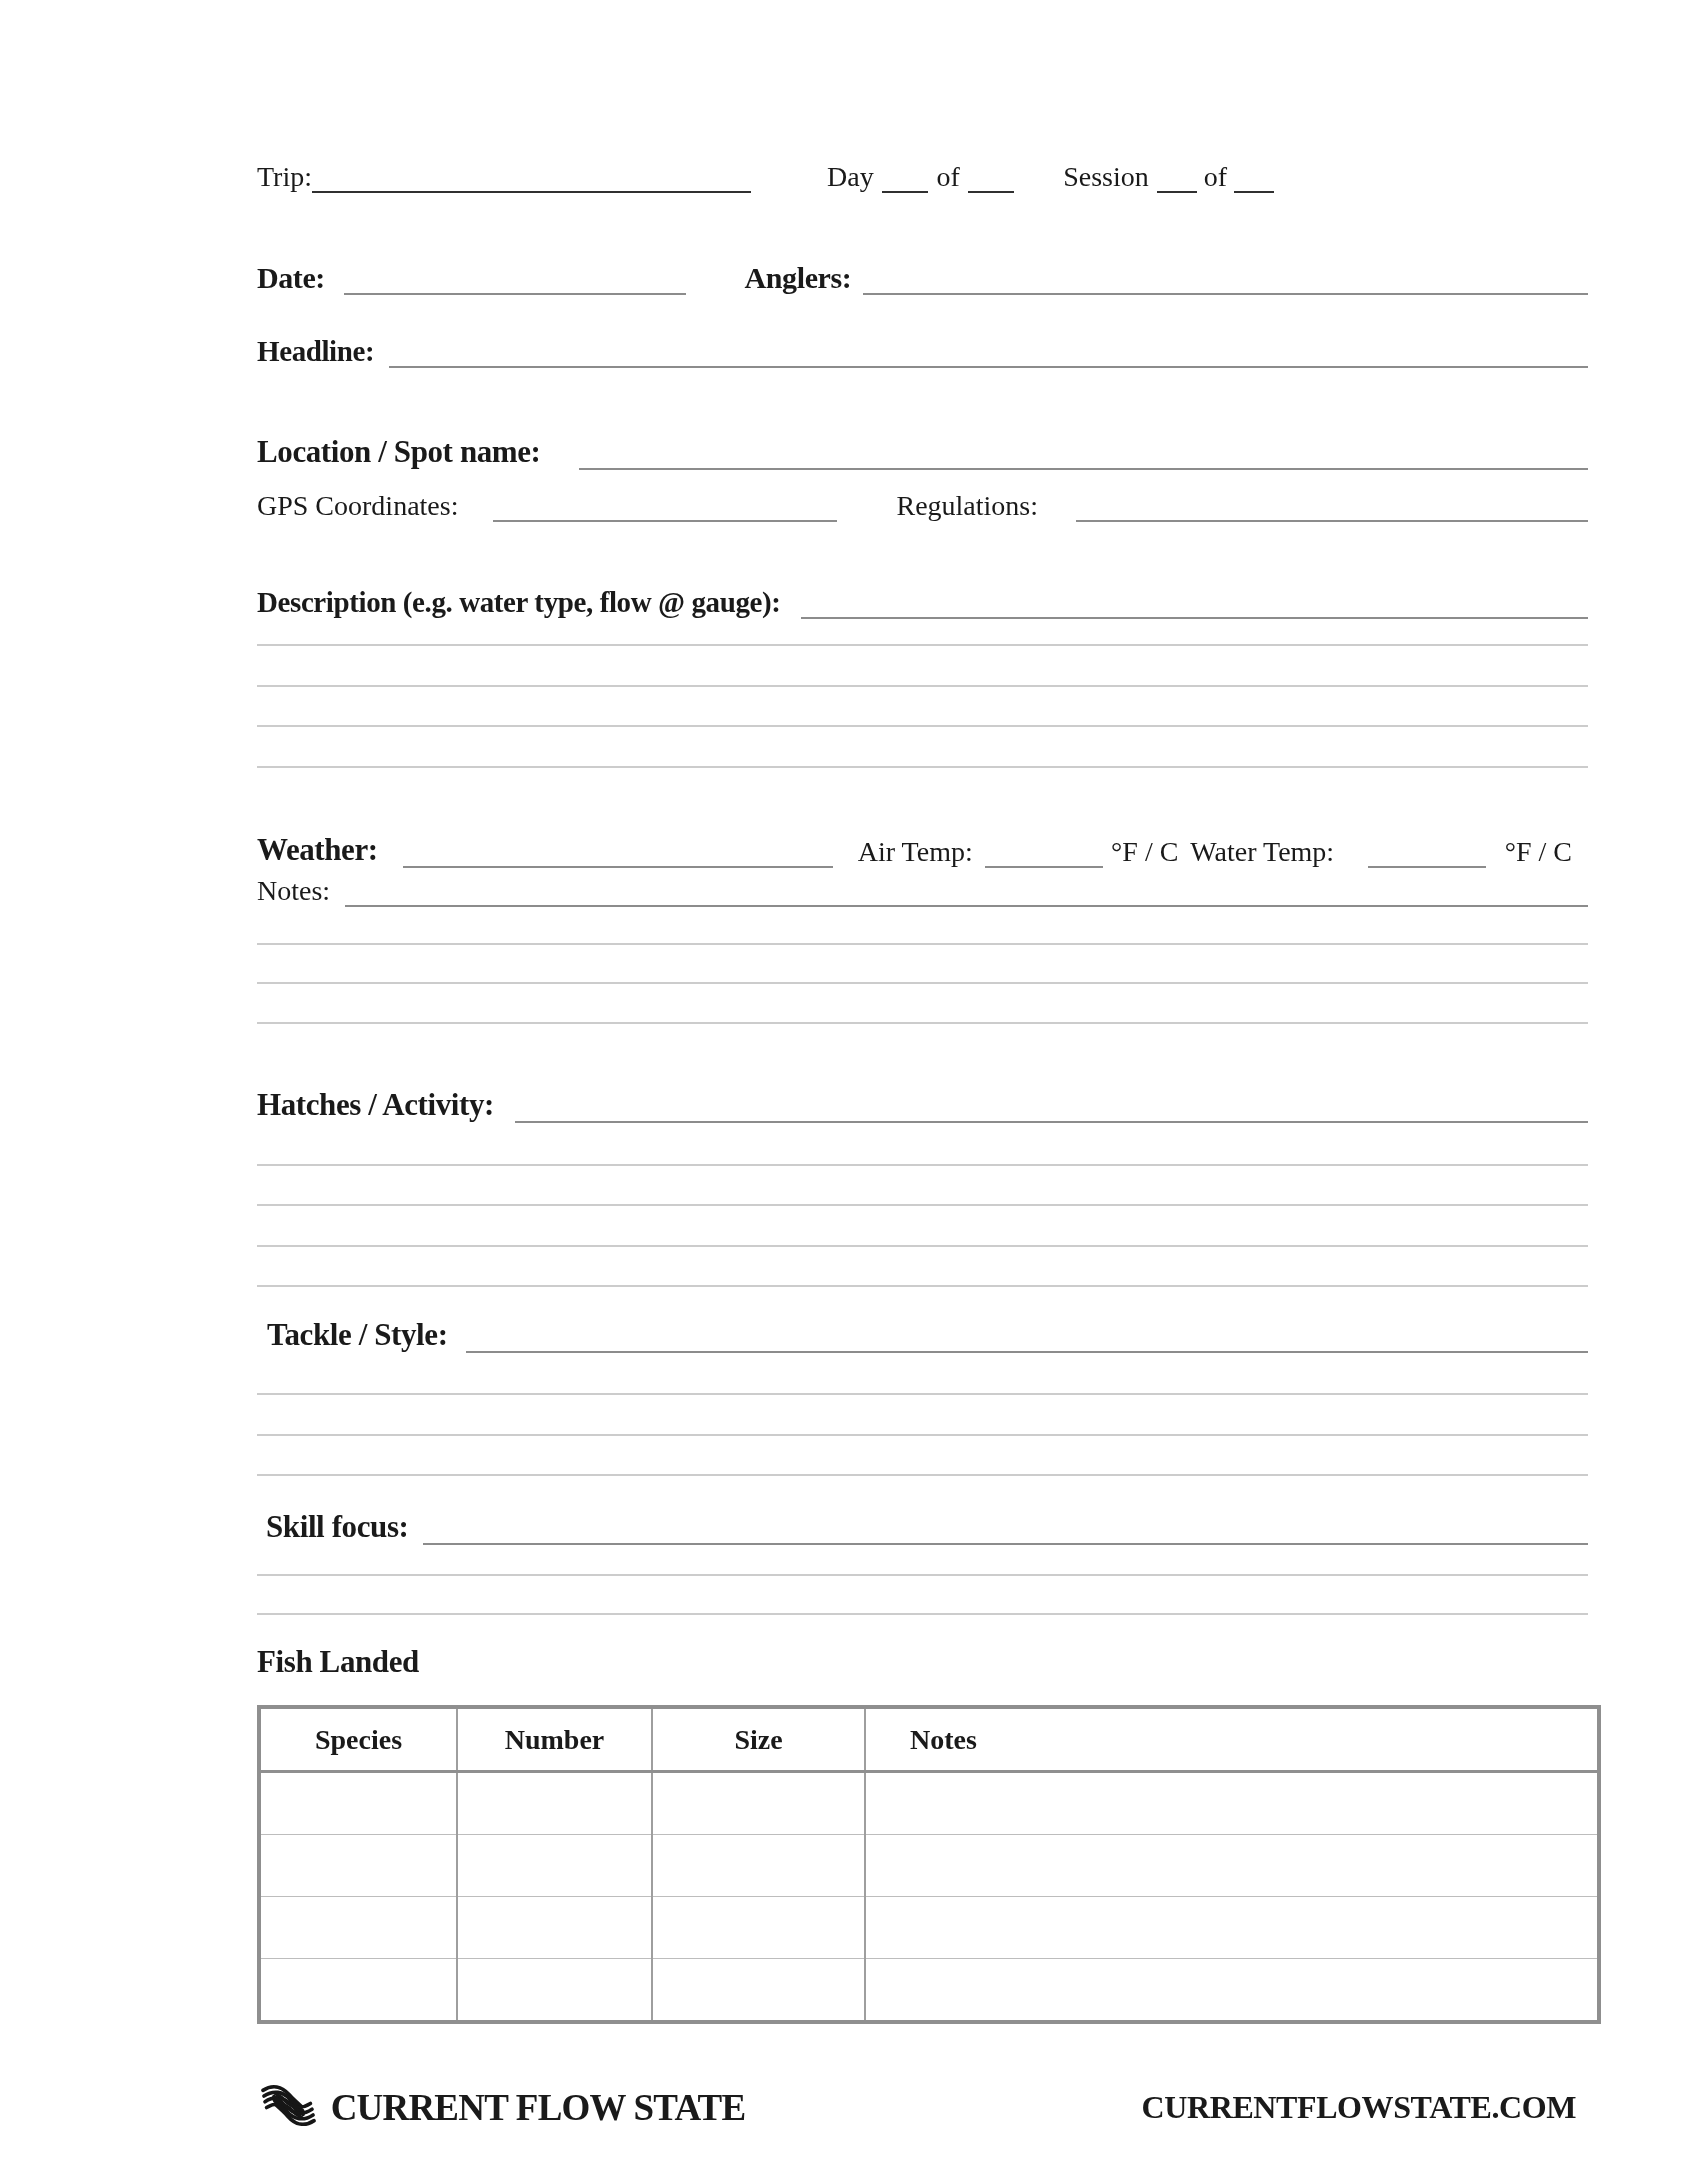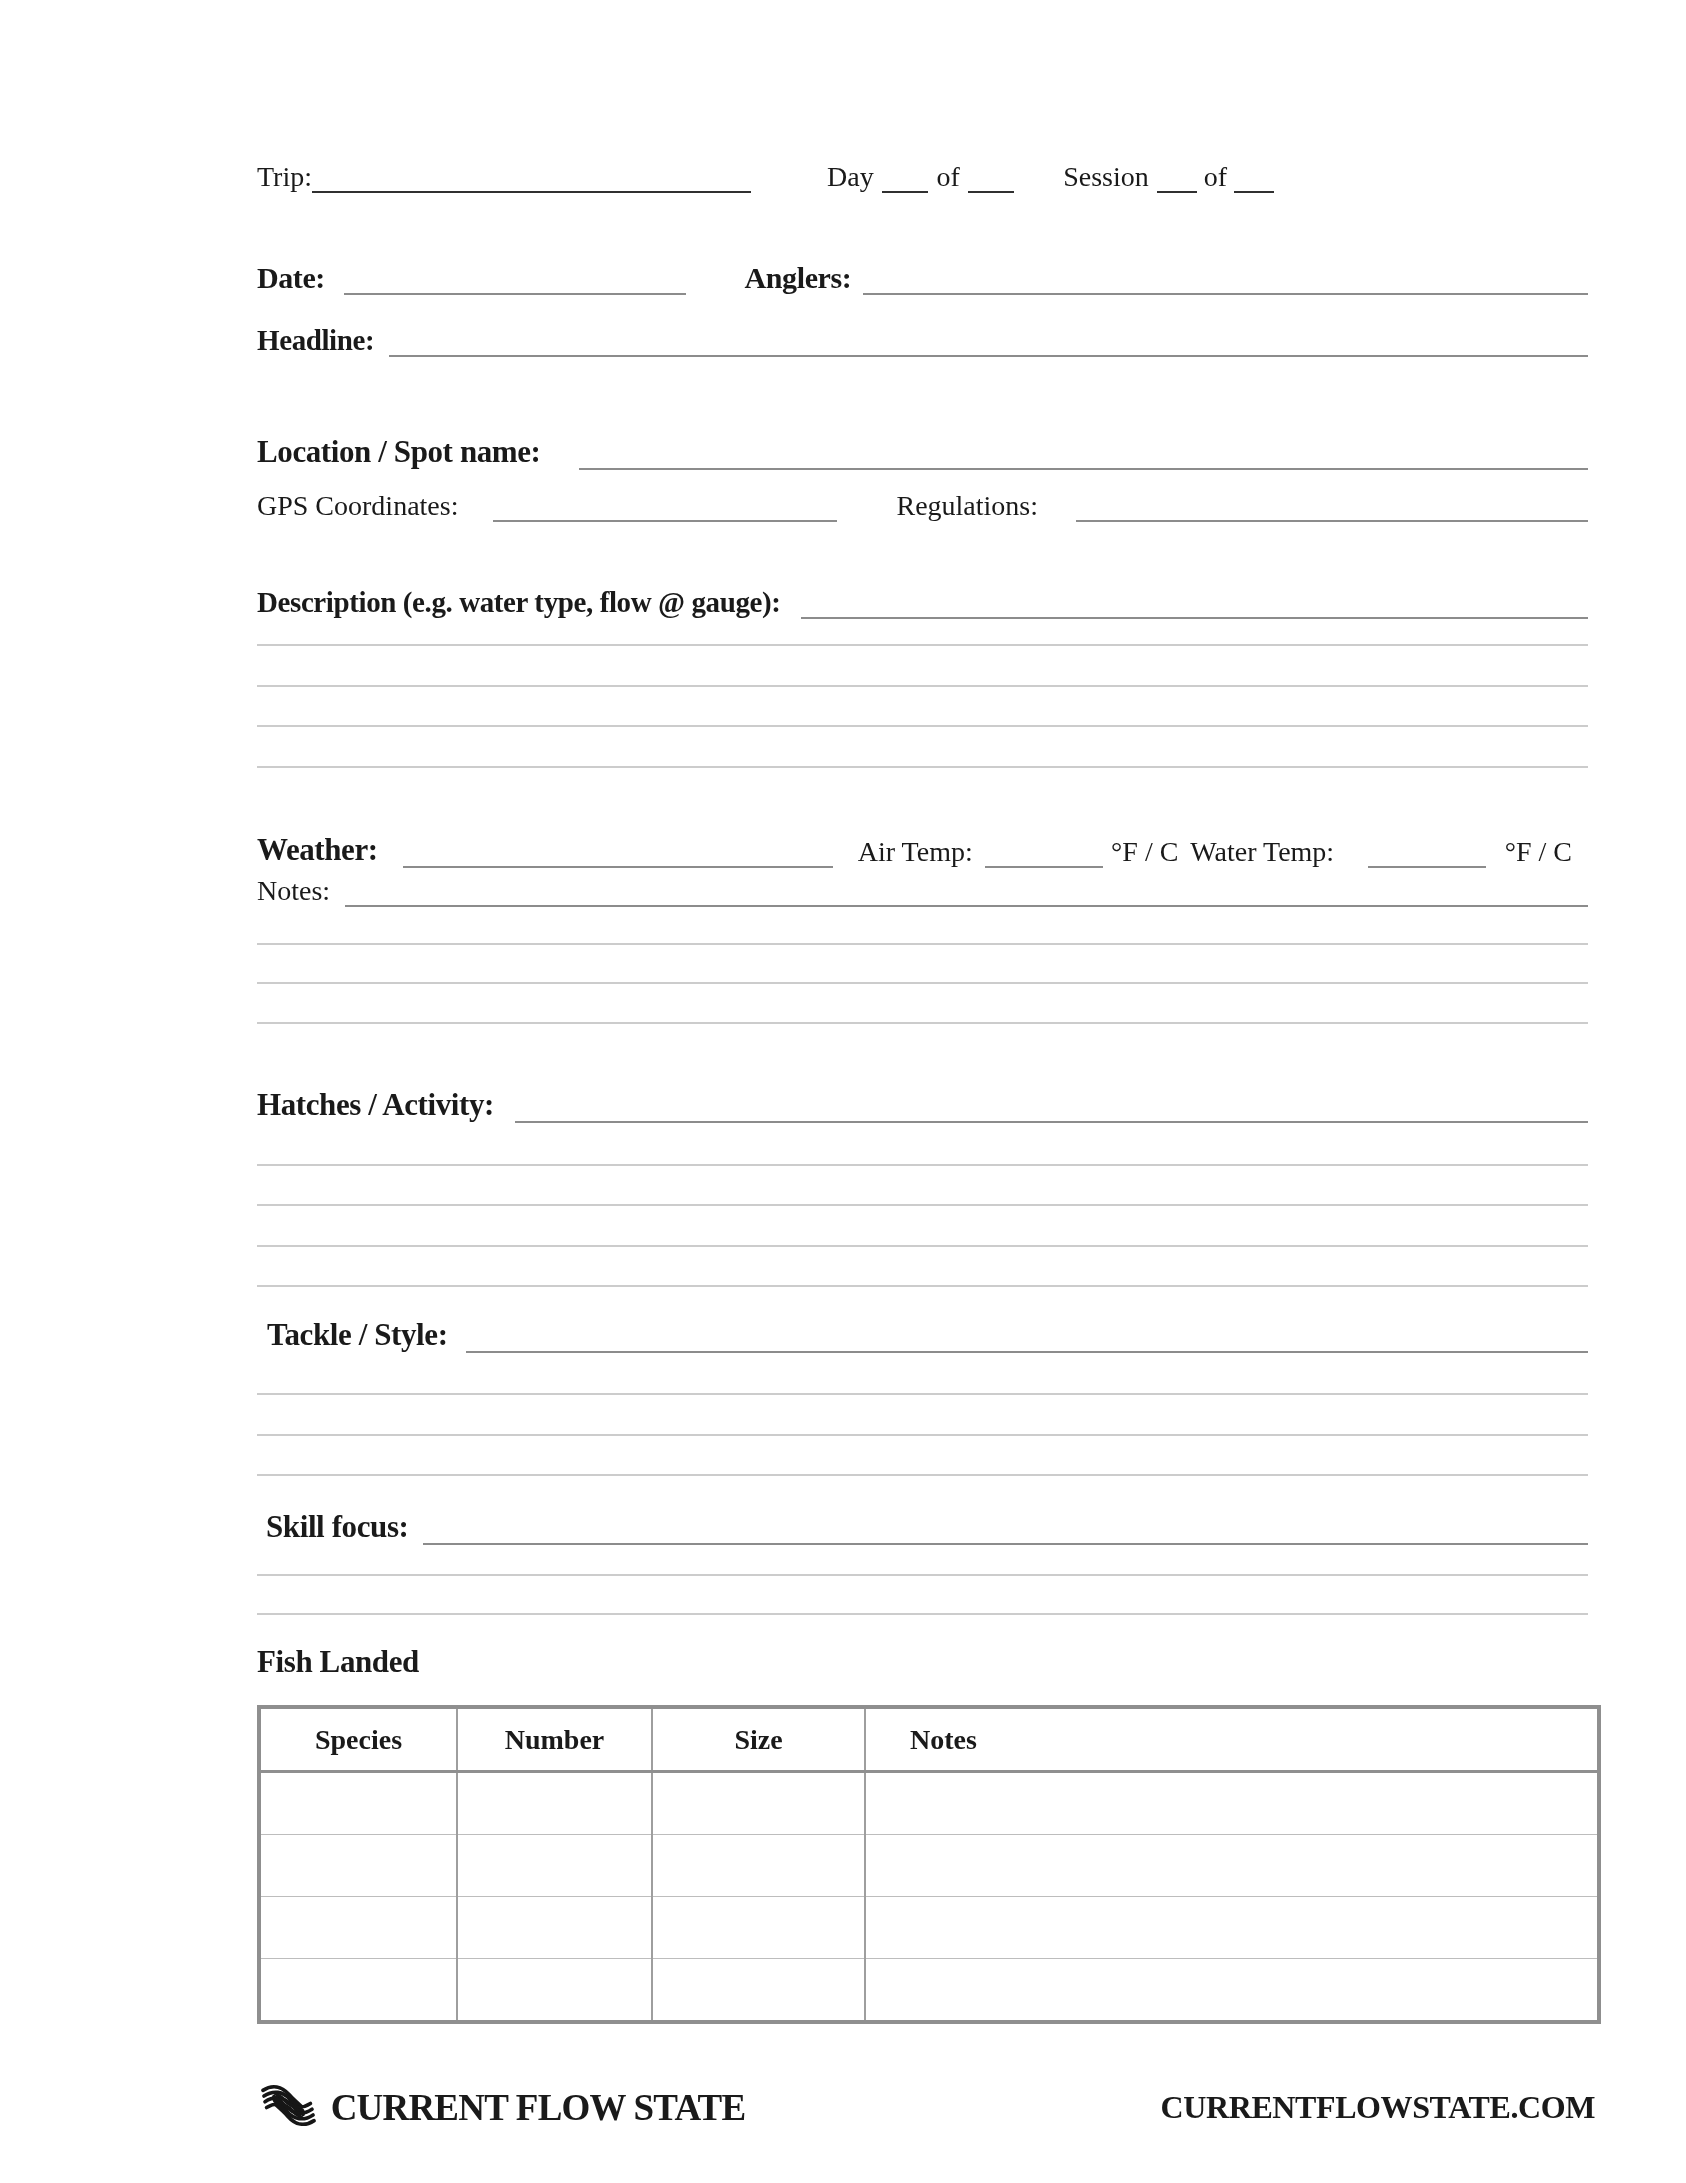--- a/index.html
+++ b/index.html
@@ -72,21 +72,21 @@
   table.fish td{
     height:59px;
     border-top:1.7px solid #bdbdbd;
     border-bottom:1.7px solid #bdbdbd;
     border-left:2.5px solid #9e9e9e;
     border-right:2.5px solid #9e9e9e;
   }
   .footer{
     position:absolute;
     left:253px;
-    right:92px;
+    right:111px;
     top:2076px;
     height:62px;
     display:flex;
     justify-content:space-between;
     align-items:center;
   }
   .brand{display:flex;align-items:center;gap:6.7px;}
   .brand-name{
     font-size:37px;
     font-weight:bold;
@@ -123,21 +123,21 @@
     <span class="fill dark w48 ml8"></span>
   </div>
 
   <div class="row" style="top:258px">
     <span class="blbl">Date:</span>
     <span class="fill w405 ml22"></span>
     <span class="blbl ml70">Anglers:</span>
     <span class="fill grow ml28"></span>
   </div>
 
-  <div class="row" style="top:320px">
+  <div class="row" style="top:331px">
     <span class="blbl" style="font-size:29px">Headline:</span>
     <span class="fill grow ml18"></span>
   </div>
 
   <div class="row" style="top:433px">
     <span class="blbl" style="font-size:31px">Location / Spot name:</span>
     <span class="fill grow ml45"></span>
   </div>
 
   <div class="row" style="top:485px">

